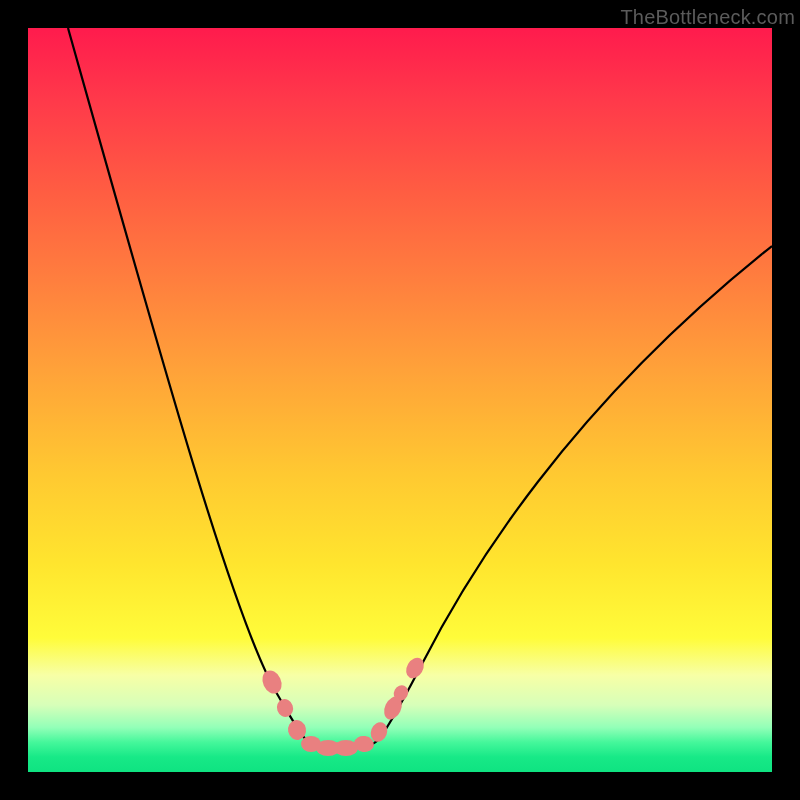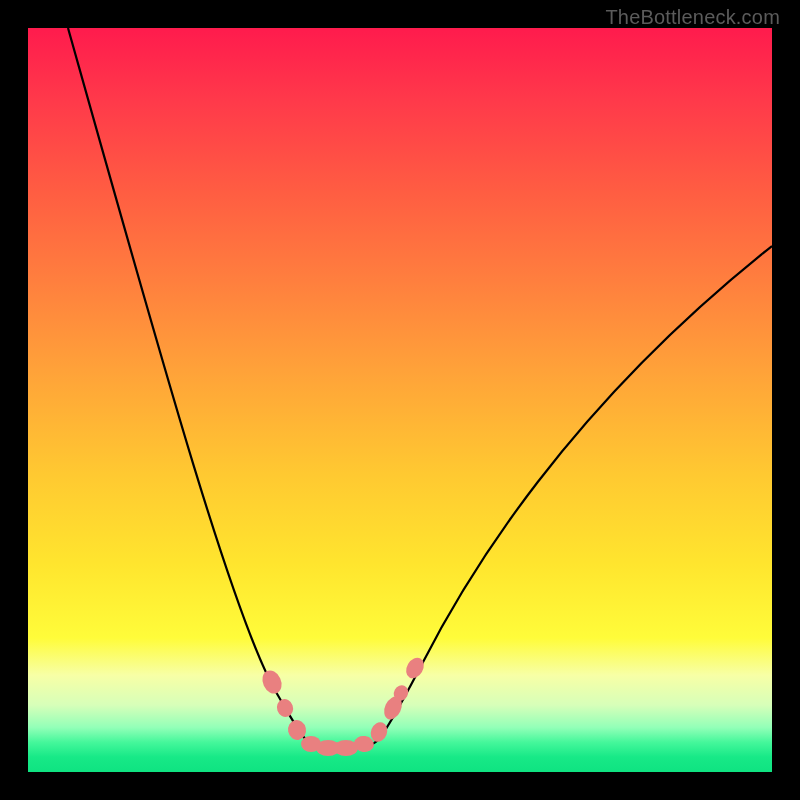--- a/index.html
+++ b/index.html
@@ -44,21 +44,21 @@
       #d7ffb9 91%,
       #93ffb8 94%,
       #45f79b 96%,
       #17e987 98%,
       #0fe381 100%
     );
   }
   .watermark {
     position: absolute;
     top: 6px;
-    right: 20px;
+    right: 5px;
     color: #5b5b5b;
     font-size: 20px;
     font-weight: 500;
     letter-spacing: 0.2px;
     user-select: none;
   }
   svg.curve {
     position: absolute;
     inset: 0;
   }

